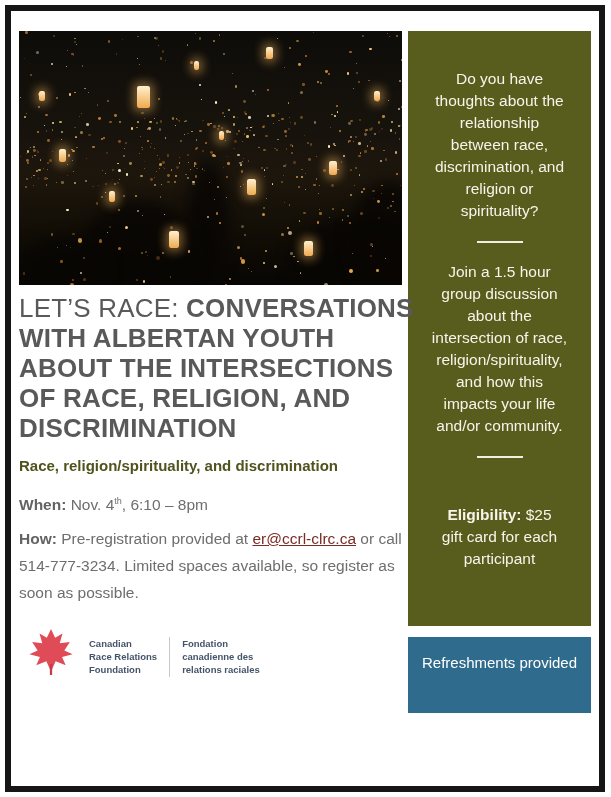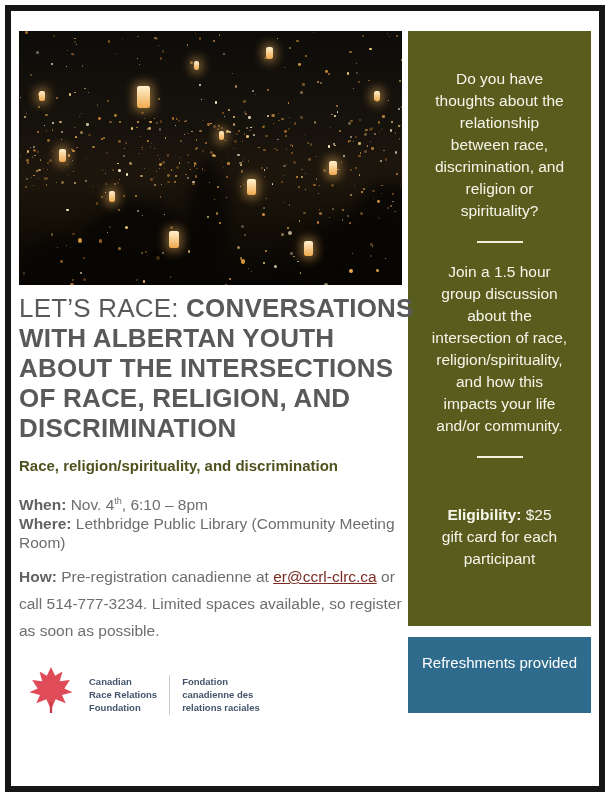--- a/index.html
+++ b/index.html
@@ -628,23 +628,21 @@
     <div class="title"><span class="t-light">LET’S RACE: </span><span class="t-bold">CONVERSATIONS
 WITH ALBERTAN YOUTH
 ABOUT THE INTERSECTIONS
 OF RACE, RELIGION, AND
 DISCRIMINATION</span></div>
 
     <div class="intro-heading">Race, religion/spirituality, and discrimination</div>
 
     <div class="details">
       <p><span class="lbl">When:</span><span> Nov. 4</span><span class="sup">th</span><span>, 6:10 – 8pm</span></p>
-      <p><span class="lbl">Where:</span><span> Lethbridge Public Library (Community Meeting
-Room)</span></p>
-      <p class="how"><span class="lbl">How:</span><span> Pre-registration canadienne at </span><a class="email-link">er@ccrl-clrc.ca</a><span> or call 514-777-3234. Limited spaces available, so register as soon as possible.</span></p>
+      <p class="how"><span class="lbl">How:</span><span> Pre-registration provided at </span><a class="email-link">er@ccrl-clrc.ca</a><span> or call 514-777-3234. Limited spaces available, so register as soon as possible.</span></p>
     </div>
 
     <div class="crrf">
       <div class="crrf-leaf-wrap">
         <svg width="46" height="48" viewBox="0 0 100 104">
           <polygon fill="#e04b58" points="50,2 59,21 75,12 69,33 91,30 79,49 97,57 74,63 82,81 60,72 50,95 40,72 18,81 26,63 3,57 21,49 9,30 31,33 25,12 41,21"></polygon>
           <rect fill="#c93b49" x="47.5" y="78" width="5" height="24"></rect>
         </svg>
         
       </div>

